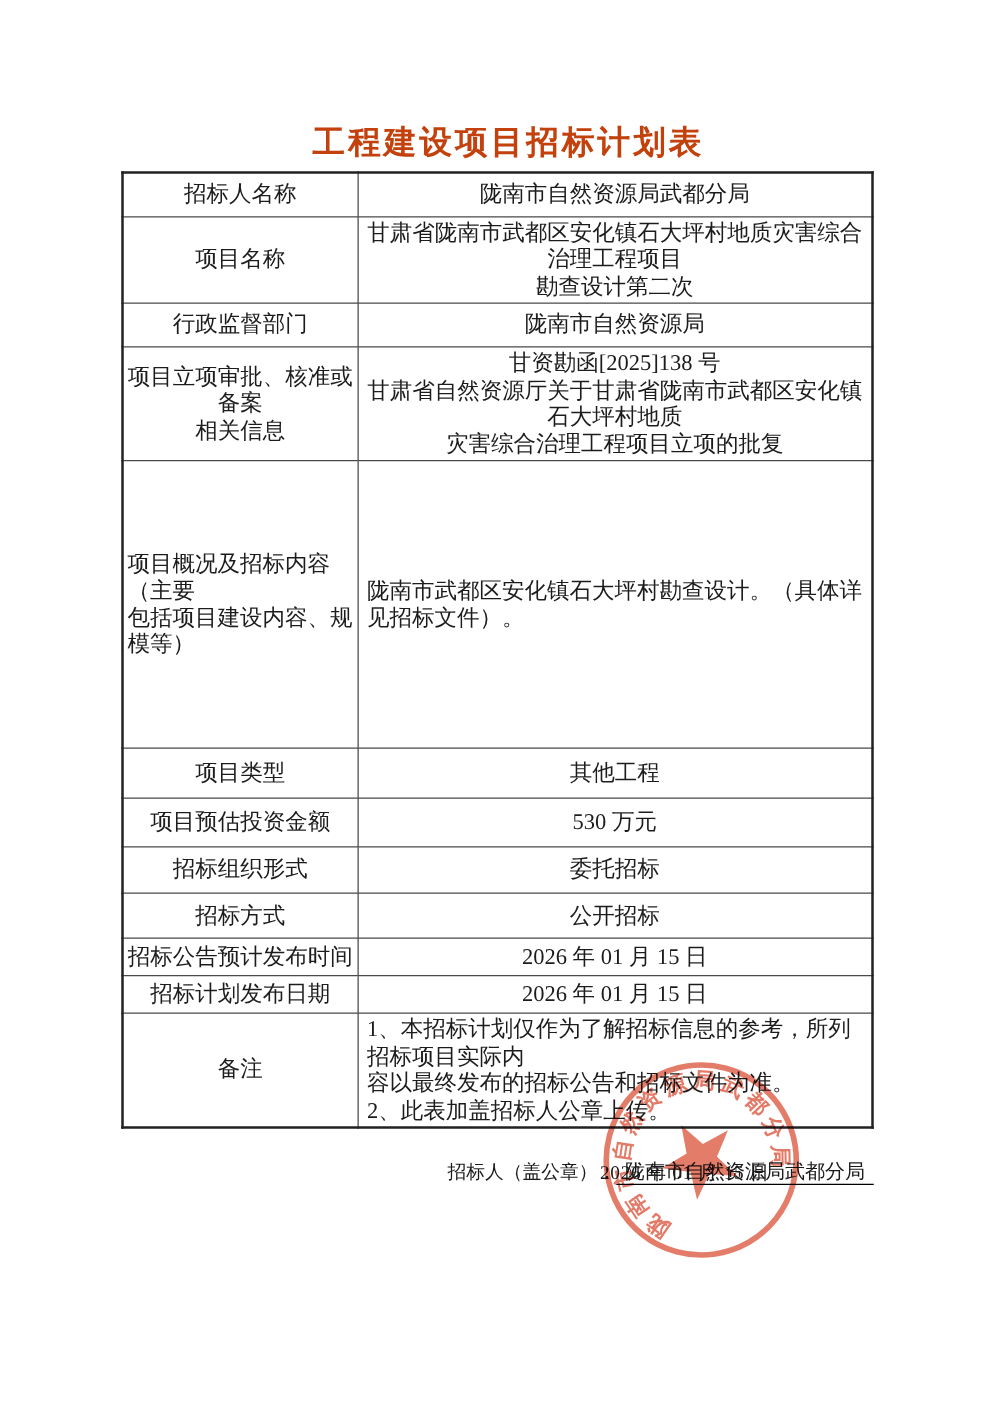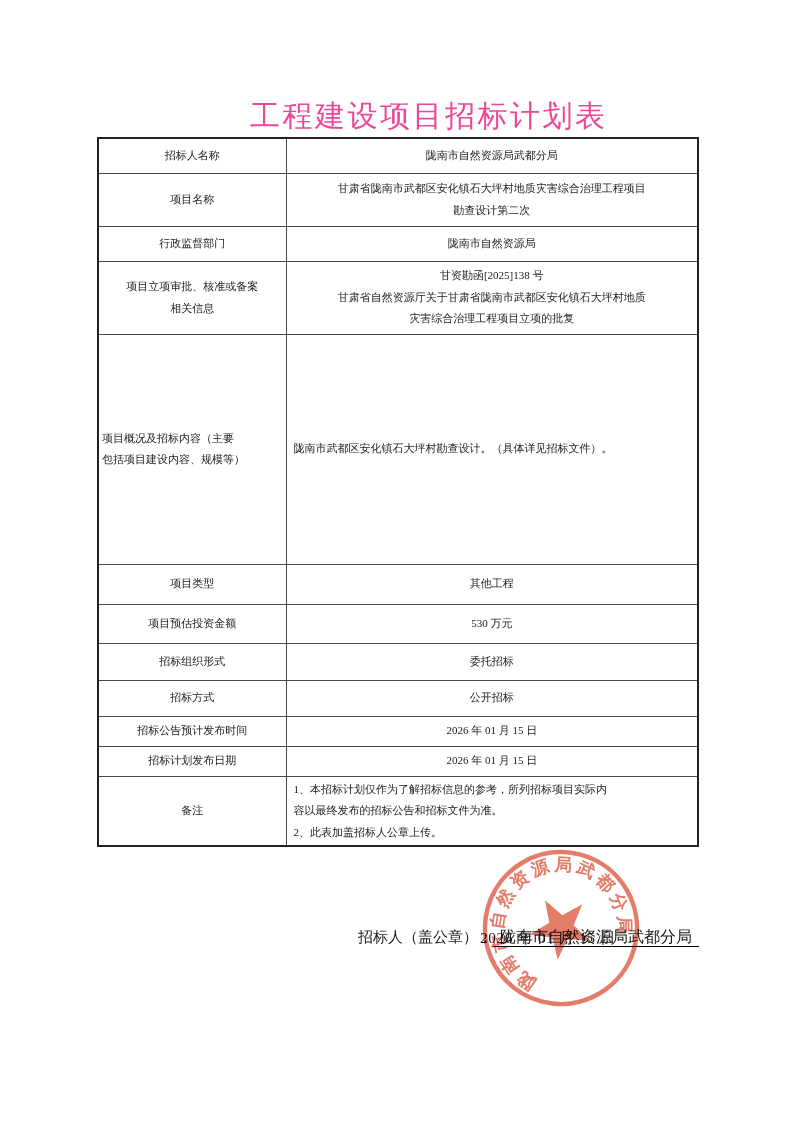--- a/index.html
+++ b/index.html
@@ -10,38 +10,38 @@
     width: 793px;
     height: 1122px;
     margin: 0 auto;
     background: #ffffff;
     overflow: hidden;
   }
   .doc-title {
     position: absolute;
     left: 250px;
     top: 96px;
-    font-size: 30px;
-    font-weight: normal;
+    font-size: 26px;
+    font-weight: bold;
     letter-spacing: 2.5px;
     white-space: nowrap;
-    color: #ec4899;
+    color: #c2410c;
   }
   table.plan-table {
     position: absolute;
     left: 97px;
     top: 137px;
     width: 600px;
     border-collapse: collapse;
     table-layout: fixed;
     border: 2px solid #222;
   }
   table.plan-table td {
     border: 1px solid #4a4a4a;
-    font-size: 11px;
+    font-size: 18px;
     line-height: 21.5px;
     vertical-align: middle;
     white-space: pre-line;
     color: #1c1c1c;
   }
   td.c1 {
     width: 188px;
     text-align: center;
     padding: 2px 3px;
   }

